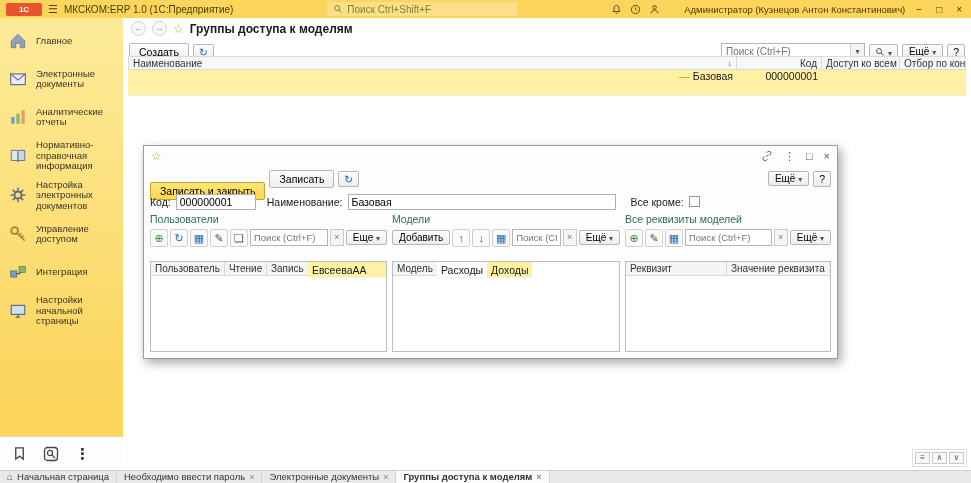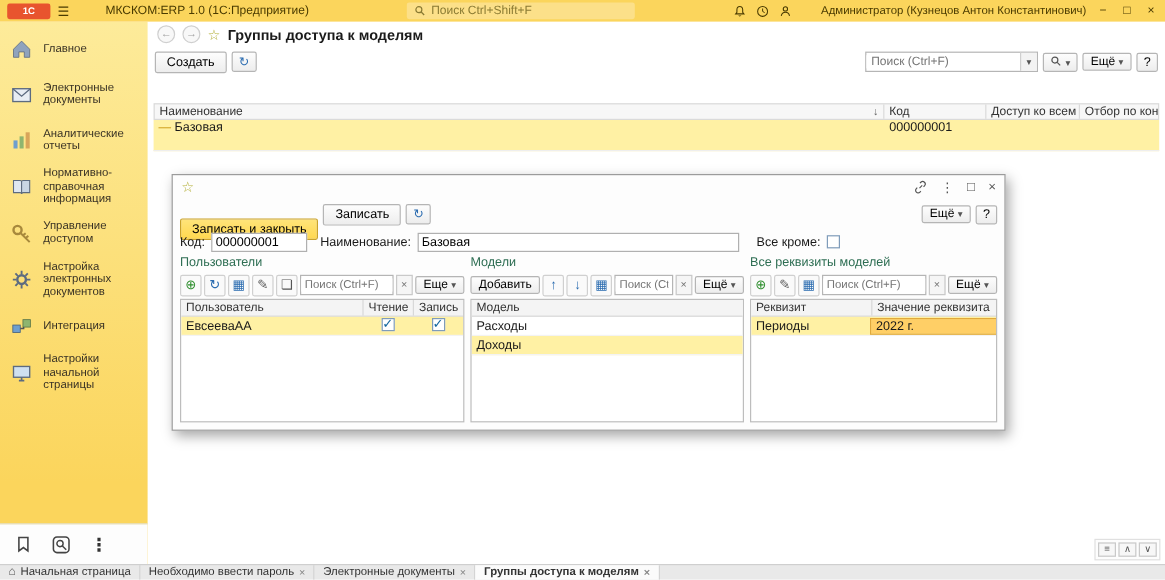--- a/index.html
+++ b/index.html
@@ -7,21 +7,21 @@
     font-family: "Liberation Sans", "DejaVu Sans", sans-serif;
     font-size: 11px; color: #1a1a1a; background: #fff; }
 
   
   .topbar { position: absolute; left: 0; top: 0; width: 971px; height: 18px;
     background: var(--brand_yellow, #fbd55c); display: flex; align-items: center;
     gap: 6px; padding: 0 6px; font-size: 10px; z-index: 30; }
   .logo-badge { width: 36px; height: 13px; background: #e8542e; color: #fff;
     border-radius: 2px; font-size: 8px; font-weight: bold; text-align: center; line-height: 13px; }
   .menu-glyph { font-size: 11px; color: #4a3b00; }
-  .topbar-title { color: #4a3b00; white-space: nowrap; margin-left: 24px; }
+  .topbar-title { color: #4a3b00; white-space: nowrap; }
   .topbar-search { display: flex; align-items: center; gap: 4px; color: #8a7a33;
     background: rgba(255,255,255,.28); border-radius: 2px; padding: 1px 6px; width: 190px; height: 14px; }
   .topbar-right { margin-left: auto; display: flex; align-items: center; gap: 8px; }
   .tb-ic { display: inline-flex; align-items: center; }
   .user-name { color: #4a3b00; white-space: nowrap; font-size: 9.5px; margin-left: 16px; }
   .win-btn { color: #4a3b00; font-size: 10px; padding: 0 3px; cursor: default; }
 
   
   .sidebar { position: absolute; left: 0; top: 18px; width: 123px; bottom: 13px;
     background: linear-gradient(180deg, #fdeb9a 0%, var(--brand_yellow,#fbd55c) 85%);
@@ -47,21 +47,21 @@
     border-radius: 2px; padding: 2px 9px; font-size: 10.5px; white-space: nowrap; cursor: pointer; }
   .btn.small { padding: 1px 6px; font-size: 10px; }
   .btn.icon { padding: 1px 5px; }
   .btn.primary { background: linear-gradient(#ffe47a, var(--primary_button,#ffd84f)); border-color: #c9a22a; margin-top: 25px; }
   .spacer { flex: 1; }
   .search-box { display: flex; align-items: center; border: 1px solid #b5b5b5; background: #fff; height: 17px; }
   .search-box input { border: 0; outline: 0; font-size: 10px; padding: 0 4px; width: 128px; color: #333; }
   .combo-arrow { width: 14px; align-self: stretch; border-left: 1px solid #cfcfcf; text-align: center;
     font-size: 8px; color: #555; line-height: 15px; background: #f3f3f3; cursor: pointer; }
 
-  .list { position: absolute; left: 5px; right: 5px; top: 68px; }
+  .list { position: absolute; left: 5px; right: 5px; top: 38px; text-align: right; }
   .list-header { display: flex; height: 14px; background: #f7f7f7; border: 1px solid #dadada; font-size: 10px; color: #333; }
   .lh-cell { padding: 0 4px; overflow: hidden; white-space: nowrap; border-left: 1px solid #dadada; line-height: 13px; }
   .lh-cell:first-child { border-left: 0; flex: 1; display: flex; justify-content: space-between; }
   .w-code { width: 85px; flex: 0 0 85px; }
   .w-access { width: 78px; flex: 0 0 78px; }
   .w-filter { width: 66px; flex: 0 0 66px; }
   .list-row { display: flex; height: 26px; font-size: 10.5px; border-bottom: 1px solid #eee; cursor: pointer; }
   .list-row.sel { background: var(--selection_yellow, #fff1a4); }
   .lr-cell { padding: 0 4px; overflow: hidden; white-space: nowrap; line-height: 13px; }
   .lr-cell:first-child { flex: 1; }
@@ -95,21 +95,21 @@
   .ptoolbar { display: flex; align-items: center; gap: 2px; padding: 2px 0; height: 23px; }
   .ibtn { width: 18px; height: 18px; border: 1px solid #d0d0d0; background: #fafafa; border-radius: 2px;
     font-size: 11px; line-height: 16px; text-align: center; cursor: pointer; flex: 0 0 18px; }
   .ibtn.green { color: #2f8f2f; }
   .ibtn.blue { color: #2b6cb0; }
   .ibtn.gray { color: #555; }
   .psearch { display: flex; align-items: center; border: 1px solid #b5b5b5; background: #fff; height: 17px; flex: 1; min-width: 48px; }
   .psearch input { border: 0; outline: 0; font-size: 9.5px; padding: 0 3px; width: 100%; min-width: 0; color: #333; }
   .clear-btn { width: 14px; height: 17px; border: 1px solid #c9c9c9; background: #f5f5f5;
     font-size: 9px; line-height: 15px; text-align: center; color: #777; cursor: pointer; flex: 0 0 14px; }
-  .ptable { border: 1px solid #bdbdbd; flex: 1; background: #fff; overflow: hidden; display: flex; flex-direction: column; }
+  .ptable { border: 1px solid #bdbdbd; flex: 1; background: #fff; overflow: hidden; display: flex; flex-direction: row; margin-top: 12px; }
   .pt-head { display: flex; background: #f4f4f4; border-bottom: 1px solid #d8d8d8; font-size: 10px; color: #333; height: 14px; }
   .pt-hcell { padding: 0 4px; line-height: 13px; overflow: hidden; white-space: nowrap; border-left: 1px solid #d8d8d8; }
   .pt-hcell:first-child { border-left: 0; flex: 1; }
   .pt-row { display: flex; height: 16px; font-size: 10.5px; align-items: center; cursor: pointer; border-bottom: 1px solid #f3f3f3; }
   .pt-row.sel { background: var(--selection_yellow, #fff1a4); }
   .pt-cell { padding: 0 4px; overflow: hidden; white-space: nowrap; }
   .pt-cell:first-child { flex: 1; }
   .w-read, .w-write { width: 42px; flex: 0 0 42px; text-align: center; }
   .w-attr { width: 100px; flex: 0 0 100px; }
   .w-val { flex: 1; }
@@ -208,35 +208,35 @@
           <path d="M2 3h5a1 1 0 0 1 1 1v9a1 1 0 0 0-1-1H2z" fill="#dfe7f0" stroke="#5c6b80" stroke-width=".8"></path>
           <path d="M14 3H9a1 1 0 0 0-1 1v9a1 1 0 0 1 1-1h5z" fill="#c9d6e4" stroke="#5c6b80" stroke-width=".8"></path>
         </svg>
     </span>
     <span class="lbl">Нормативно-справочная информация</span>
   </div>
 
   <div class="side-item">
     <span class="ic">
       <svg width="18" height="18" viewBox="0 0 16 16">
+          <circle cx="8" cy="8" r="3.2" fill="none" stroke="#5c6b80" stroke-width="1.8"></circle>
+          <path d="M8 1.5v2.5M8 12v2.5M1.5 8H4M12 8h2.5M3.4 3.4l1.8 1.8M10.8 10.8l1.8 1.8M12.6 3.4l-1.8 1.8M5.2 10.8l-1.8 1.8" stroke="#5c6b80" stroke-width="1.4"></path>
+        </svg>
+    </span>
+    <span class="lbl">Настройка электронных документов</span>
+  </div>
+
+  <div class="side-item">
+    <span class="ic">
+      <svg width="18" height="18" viewBox="0 0 16 16">
           <circle cx="5" cy="5" r="3" fill="none" stroke="#a8893c" stroke-width="1.8"></circle>
           <path d="M7.2 7.2 14 14M11 11l2-1.6M9 9l2-1.6" stroke="#a8893c" stroke-width="1.5" fill="none"></path>
         </svg>
     </span>
     <span class="lbl">Управление доступом</span>
-  </div>
-
-  <div class="side-item">
-    <span class="ic">
-      <svg width="18" height="18" viewBox="0 0 16 16">
-          <circle cx="8" cy="8" r="3.2" fill="none" stroke="#5c6b80" stroke-width="1.8"></circle>
-          <path d="M8 1.5v2.5M8 12v2.5M1.5 8H4M12 8h2.5M3.4 3.4l1.8 1.8M10.8 10.8l1.8 1.8M12.6 3.4l-1.8 1.8M5.2 10.8l-1.8 1.8" stroke="#5c6b80" stroke-width="1.4"></path>
-        </svg>
-    </span>
-    <span class="lbl">Настройка электронных документов</span>
   </div>
 
 
   <div class="side-item">
     <span class="ic">
       <svg width="18" height="18" viewBox="0 0 16 16">
           <rect x="1.5" y="7" width="5.5" height="5.5" fill="#6f9fce" stroke="#44607c" stroke-width=".6"></rect>
           <rect x="9" y="3" width="5.5" height="5.5" fill="#8fb56f" stroke="#5a7446" stroke-width=".6"></rect>
           <path d="M7 9.5h2.5V8.5" fill="none" stroke="#555" stroke-width="1.1"></path>
         </svg>

